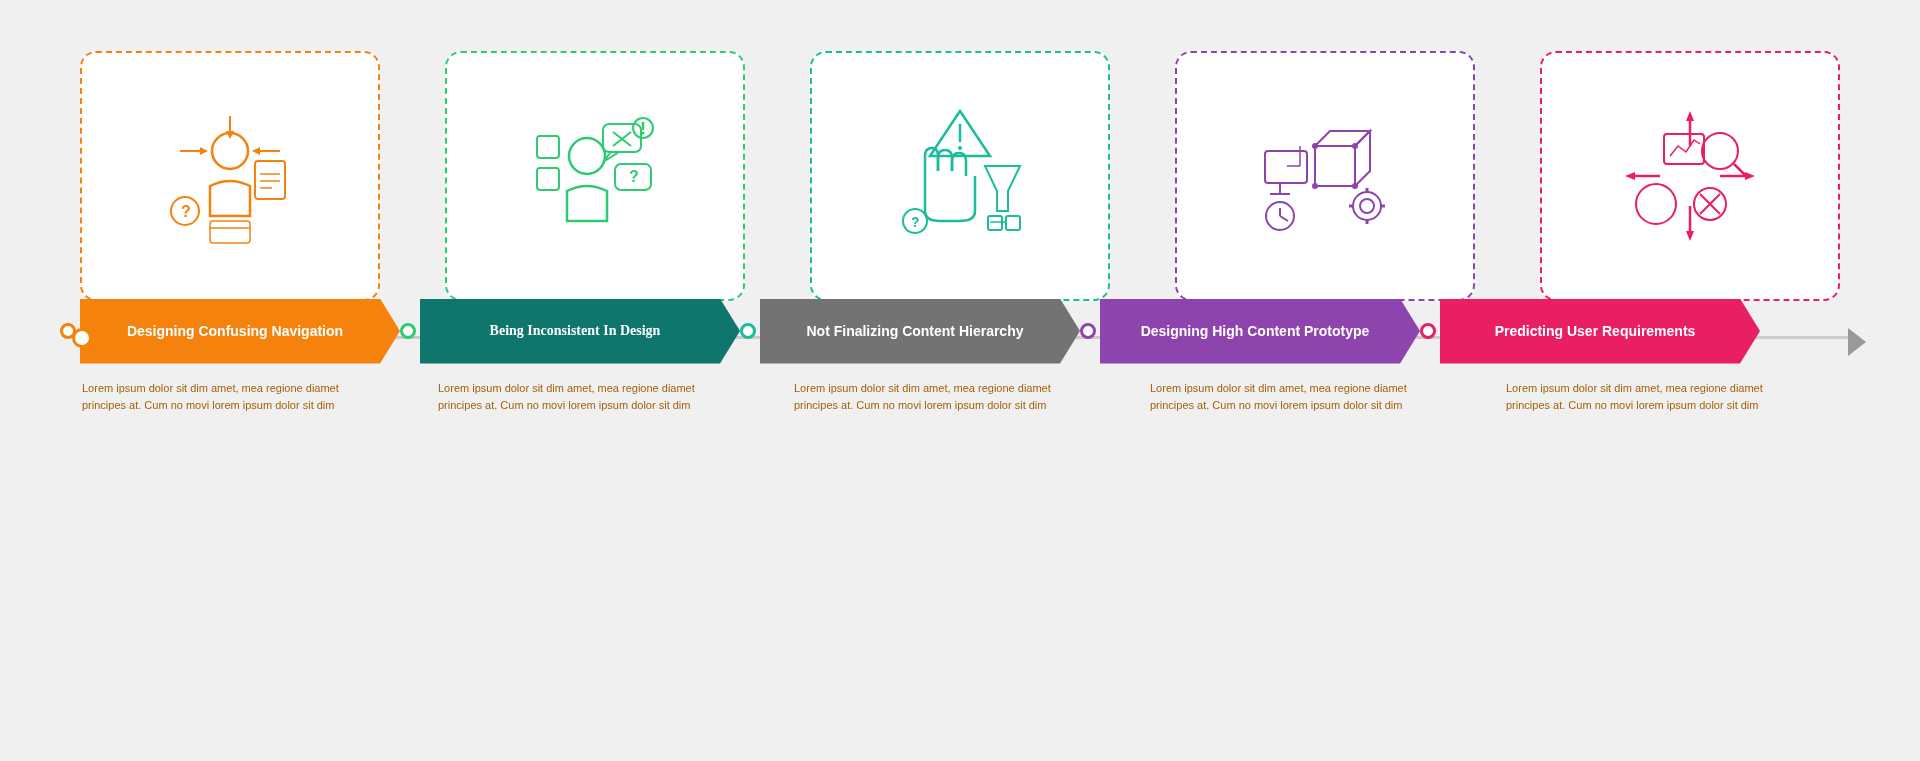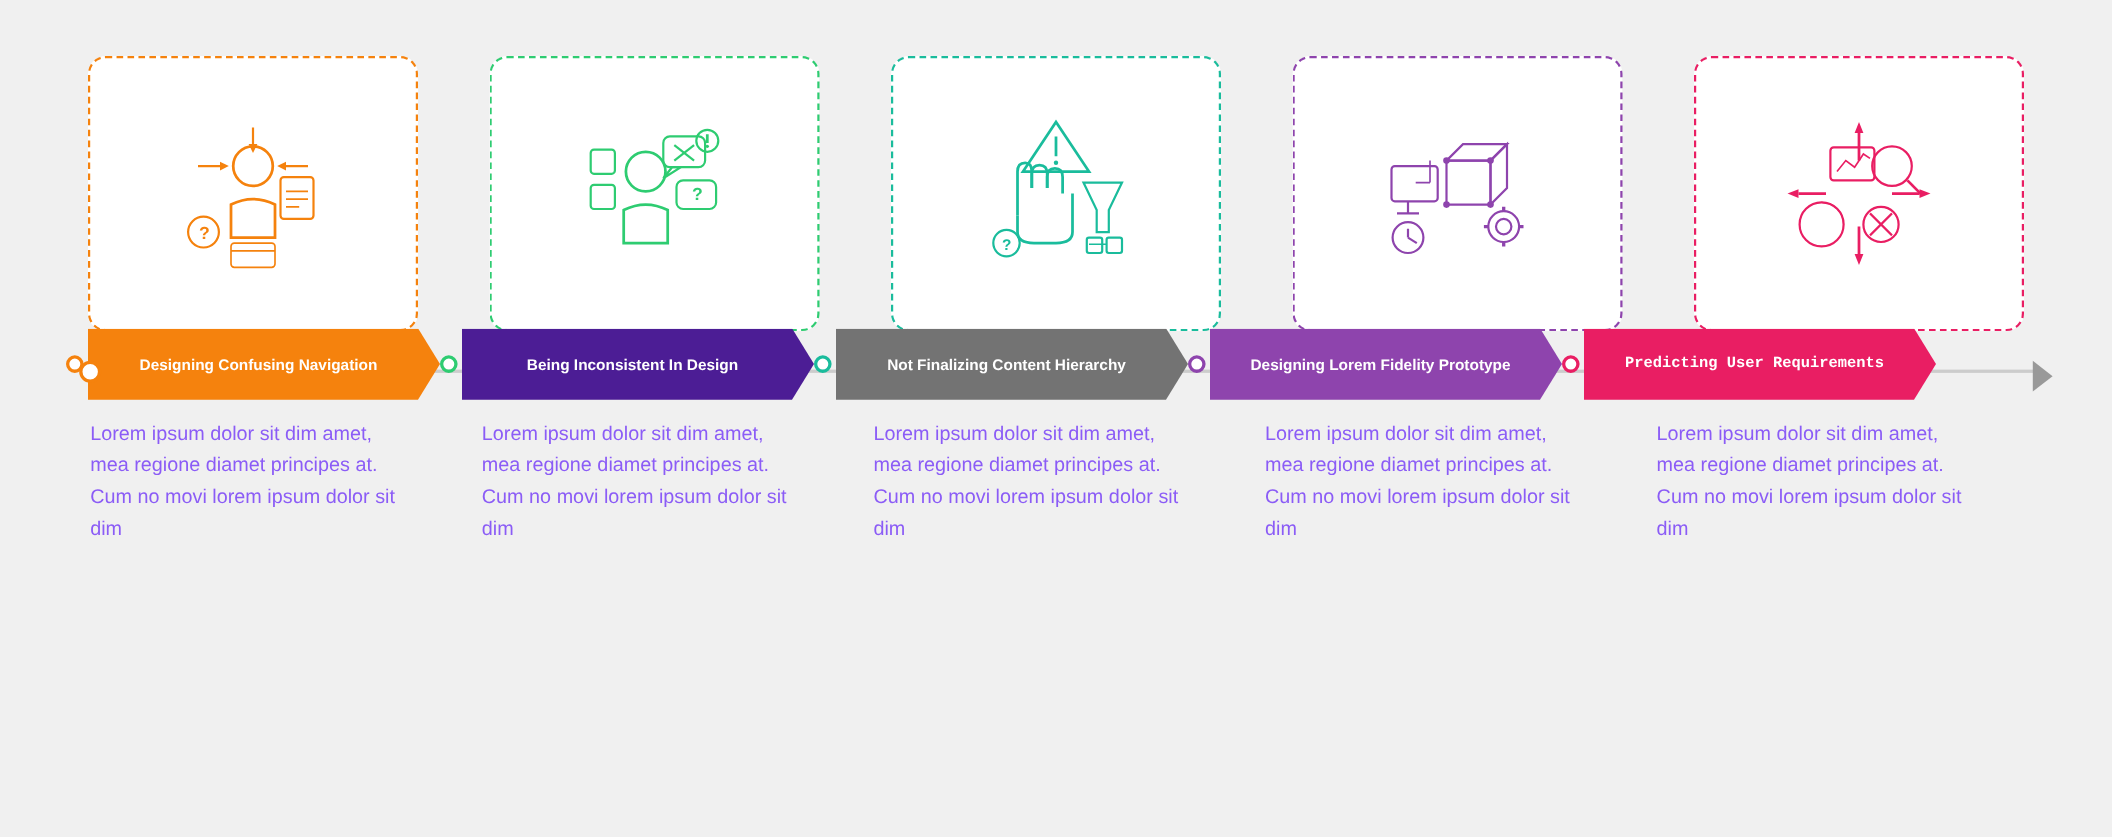--- a/index.html
+++ b/index.html
@@ -92,22 +92,22 @@
       text-align: center;
       color: white;
       line-height: 1.3;
       padding: 0 20px 0 10px;
       width: 310px;
       clip-path: polygon(0 0, calc(100% - 20px) 0, 100% 50%, calc(100% - 20px) 100%, 0 100%);
     }
 
     
     .desc-text {
-      font-size: 18px;
-      color: #8b5cf6;
+      font-size: 11px;
+      color: #a16207;
       line-height: 1.6;
       text-align: left;
       width: 300px;
       margin-top: 8px;
       padding: 4px 2px;
     }
 
     
     .item-orange .icon-card { border-color: #F5820D; }
 
@@ -352,42 +352,42 @@
 
     <div class="middle-item">
       <div class="timeline-dot item-orange" style="border-color:#F5820D;"></div>
       <div class="arrow-label item-orange" style="background:#F5820D; width:320px; font-size:14px; height:65px;">
         <span>Designing Confusing Navigation</span>
       </div>
     </div>
 
     <div class="middle-item">
       <div class="timeline-dot item-green" style="border-color:#2ECC71;"></div>
-      <div class="arrow-label item-green" style="background:#4c1d95; width:320px; font-size:14px; height:65px;">
+      <div class="arrow-label item-green" style="background:#0f766e; width:320px; font-size:14px; height:65px;font-family:Liberation Serif, serif;">
         <span>Being Inconsistent In Design</span>
       </div>
     </div>
 
     <div class="middle-item">
       <div class="timeline-dot item-teal" style="border-color:#1ABC9C;"></div>
       <div class="arrow-label item-teal" style="background:#737373; width:320px; font-size:14px; height:65px;">
         <span>Not Finalizing Content Hierarchy</span>
       </div>
     </div>
 
     <div class="middle-item">
       <div class="timeline-dot item-purple" style="border-color:#8E44AD;"></div>
       <div class="arrow-label item-purple" style="background:#8E44AD; width:320px; font-size:14px; height:65px;">
-        <span>Designing Lorem Fidelity Prototype</span>
+        <span>Designing High Content Prototype</span>
       </div>
     </div>
 
     <div class="middle-item">
       <div class="timeline-dot item-crimson" style="border-color:#E91E63;"></div>
-      <div class="arrow-label item-crimson" style="background:#E91E63; width:320px; font-size:14px; height:65px;font-family:Liberation Mono, monospace;">
+      <div class="arrow-label item-crimson" style="background:#E91E63; width:320px; font-size:14px; height:65px;">
         <span>Predicting User Requirements</span>
       </div>
     </div>
 
   </div>
 
   <div class="bottom-section">
 
     <div class="bottom-item">
       <p class="desc-text">Lorem ipsum dolor sit dim amet, mea regione diamet principes at. Cum no movi lorem ipsum dolor sit dim</p>

